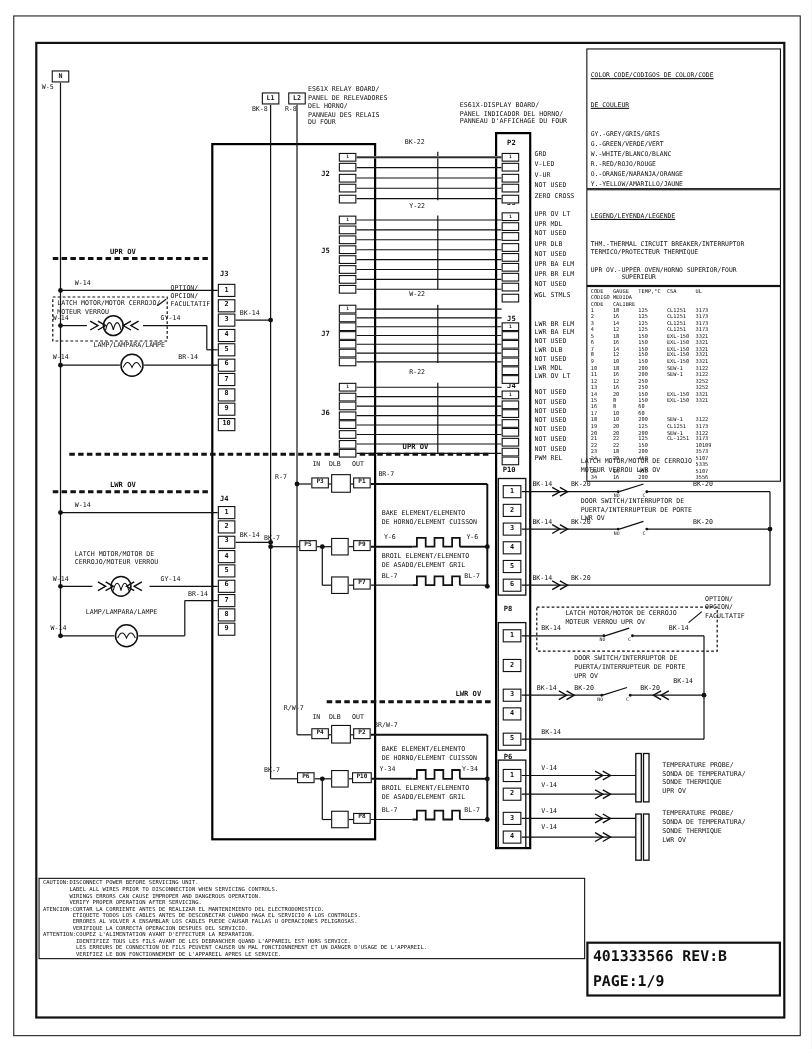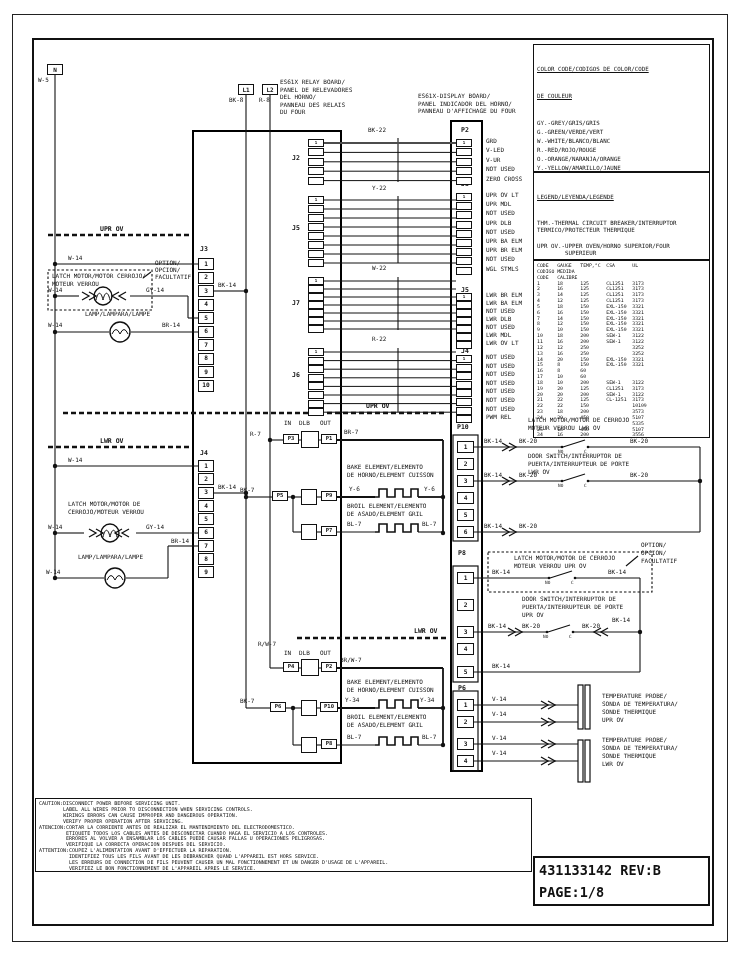--- a/index.html
+++ b/index.html
@@ -268,22 +268,22 @@
   <div class="panel" id="legend-box" style="left:533px;top:172px;width:177px;height:88px;">
     <div class="u">LEGEND/LEYENDA/LEGENDE</div>
     <div id="legend-list"><div style="line-height: 1.3;">THM.-THERMAL CIRCUIT BREAKER/INTERRUPTOR</div><div style="line-height: 1.3;">TERMICO/PROTECTEUR THERMIQUE</div><div style="line-height: 1.3;">&nbsp;</div><div style="line-height: 1.3;">UPR OV.-UPPER OVEN/HORNO SUPERIOR/FOUR</div><div style="line-height: 1.3;">        SUPERIEUR</div><div style="line-height: 1.3;">&nbsp;</div></div>
   </div>
 
   <div class="panel" id="table-box" style="left:533px;top:260px;width:177px;height:178px;"><div>CODE   GAUGE   TEMP,°C  CSA      UL</div><div>CODIGO MEDIDA                    </div><div>CODE   CALIBRE                   </div><div>1      18      125      CL1251   3173</div><div>2      16      125      CL1251   3173</div><div>3      14      125      CL1251   3173</div><div>4      12      125      CL1251   3173</div><div>5      18      150      EXL-150  3321</div><div>6      16      150      EXL-150  3321</div><div>7      14      150      EXL-150  3321</div><div>8      12      150      EXL-150  3321</div><div>9      10      150      EXL-150  3321</div><div>10     18      200      SEW-1    3122</div><div>11     16      200      SEW-1    3122</div><div>12     12      250               3252</div><div>13     16      250               3252</div><div>14     20      150      EXL-150  3321</div><div>15     8       150      EXL-150  3321</div><div>16     8       60                </div><div>17     10      60                </div><div>18     10      200      SEW-1    3122</div><div>19     20      125      CL1251   3173</div><div>20     20      200      SEW-1    3122</div><div>21     22      125      CL-1251  3173</div><div>22     22      150               10109</div><div>23     18      200               3573</div><div>24     20      450               5107</div><div>                                 5335</div><div>25     16      450               5107</div><div>34     16      200               3556</div></div>
 
   <div id="caution-box"><div>CAUTION:DISCONNECT POWER BEFORE SERVICING UNIT.</div><div>        LABEL ALL WIRES PRIOR TO DISCONNECTION WHEN SERVICING CONTROLS.</div><div>        WIRINGS ERRORS CAN CAUSE IMPROPER AND DANGEROUS OPERATION.</div><div>        VERIFY PROPER OPERATION AFTER SERVICING.</div><div>ATENCION:CORTAR LA CORRIENTE ANTES DE REALIZAR EL MANTENIMIENTO DEL ELECTRODOMESTICO.</div><div>         ETIQUETE TODOS LOS CABLES ANTES DE DESCONECTAR CUANDO HAGA EL SERVICIO A LOS CONTROLES.</div><div>         ERRORES AL VOLVER A ENSAMBLAR LOS CABLES PUEDE CAUSAR FALLAS U OPERACIONES PELIGROSAS.</div><div>         VERIFIQUE LA CORRECTA OPERACION DESPUES DEL SERVICIO.</div><div>ATTENTION:COUPEZ L'ALIMENTATION AVANT D'EFFECTUER LA REPARATION.</div><div>          IDENTIFIEZ TOUS LES FILS AVANT DE LES DEBRANCHER QUAND L'APPAREIL EST HORS SERVICE.</div><div>          LES ERREURS DE CONNECTION DE FILS PEUVENT CAUSER UN MAL FONCTIONNEMENT ET UN DANGER D'USAGE DE L'APPAREIL.</div><div>          VERIFIEZ LE BON FONCTIONNEMENT DE L'APPAREIL APRES LE SERVICE.</div></div>
 
   <div id="part-box">
-    <div>431133142 REV:B</div>
-    <div>PAGE:1/8</div>
+    <div>401333566 REV:B</div>
+    <div>PAGE:1/9</div>
   </div>
 
   <div id="gen">
       <div class="kb" style="left: 301px; top: 431px; width: 18px; height: 17px;"></div>
       <div class="kb" style="left: 301px; top: 659px; width: 18px; height: 17px;"></div>
       <div class="kb" style="left: 301px; top: 489px; width: 16px; height: 16px;"></div>
       <div class="kb" style="left: 301px; top: 524px; width: 16px; height: 16px;"></div>
       <div class="kb" style="left: 301px; top: 700px; width: 16px; height: 16px;"></div>
       <div class="kb" style="left: 301px; top: 737px; width: 16px; height: 16px;"></div>
       <div class="bx" style="left: 198px; top: 258px; width: 16px; height: 12px; font-size: 6.2px;">1</div>

